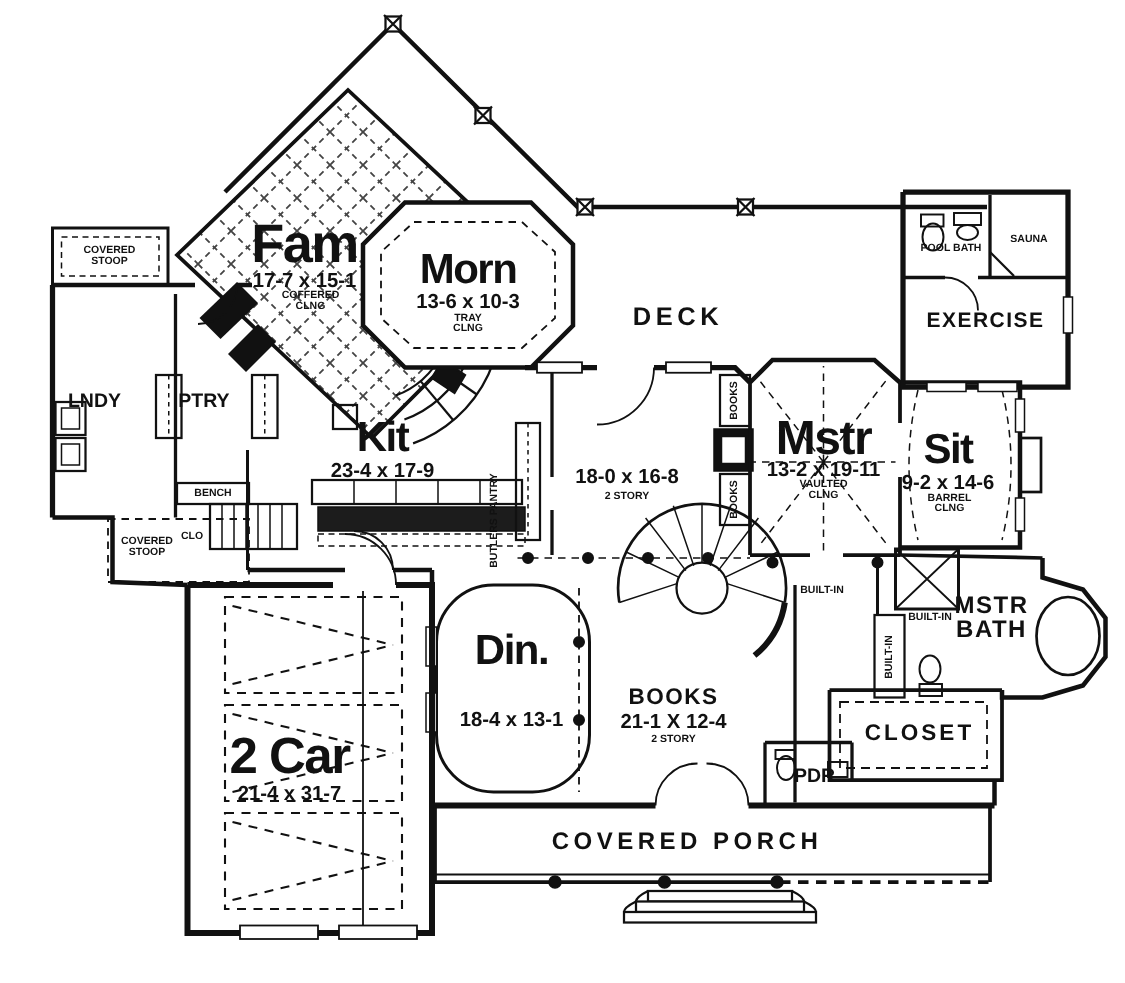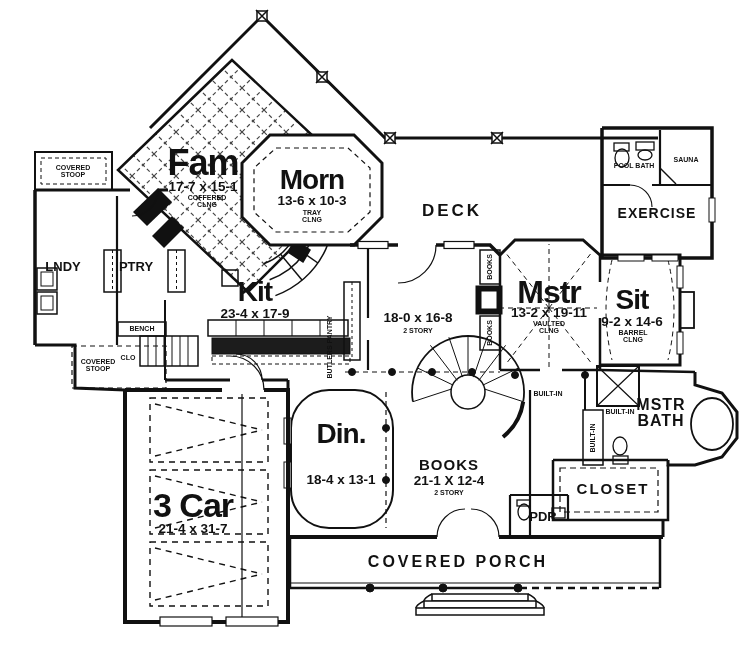--- a/index.html
+++ b/index.html
@@ -295,21 +295,21 @@
   <div class="lbl tiny vert" style="left:593px;top:438px">BUILT-IN</div>
   <div class="lbl tiny" style="left:620px;top:412px">BUILT-IN</div>
 
   <div class="lbl room" style="left:341px;top:434px">Din.</div>
   <div class="lbl dims" style="left:341px;top:480px">18-4 x 13-1</div>
 
   <div class="lbl area" style="left:449px;top:465px;letter-spacing:1px">BOOKS</div>
   <div class="lbl dims" style="left:449px;top:481px">21-1 X 12-4</div>
   <div class="lbl tiny" style="left:449px;top:493px">2 STORY</div>
 
-  <div class="lbl room-xl" style="left:193px;top:505px;font-size:34px">3 Car</div>
+  <div class="lbl room-xl" style="left:193px;top:505px;font-size:34px">2 Car</div>
   <div class="lbl dims" style="left:193px;top:529px">21-4 x 31-7</div>
 
   <div class="lbl area" style="left:613px;top:489px;letter-spacing:2px">CLOSET</div>
   <div class="lbl small" style="left:543px;top:517px;font-size:13px">PDR</div>
 
   <div class="lbl area-lg" style="left:458px;top:562px;font-size:16px">COVERED PORCH</div>
 
 </div>
 
 </body></html>

